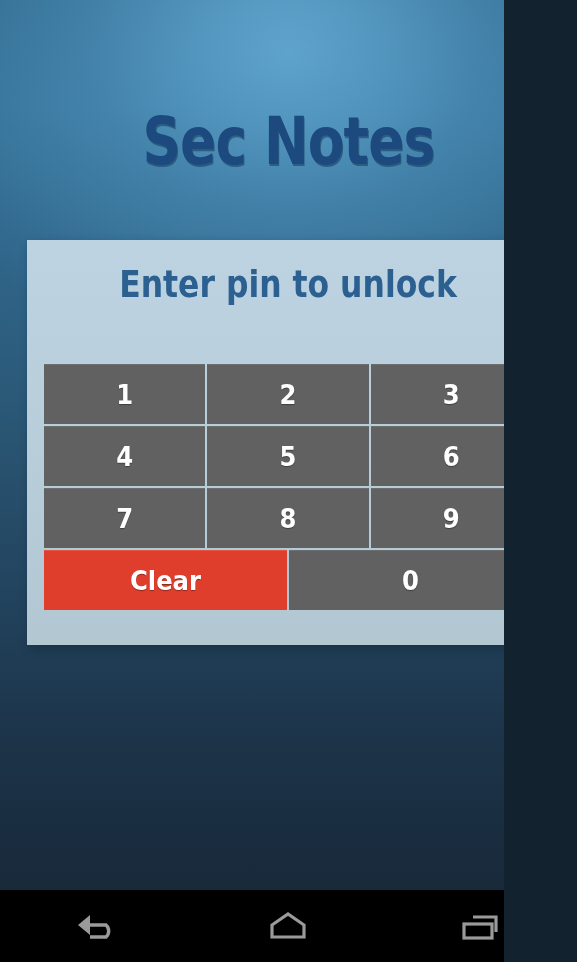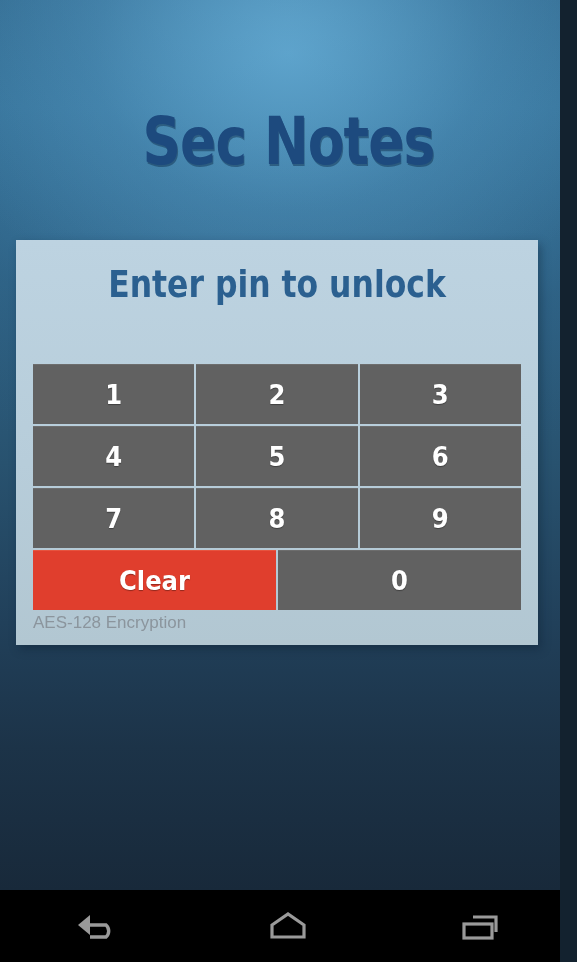--- a/index.html
+++ b/index.html
@@ -9,21 +9,21 @@
   body {
     width: 577px;
     height: 962px;
     overflow: hidden;
     font-family: "Liberation Sans", sans-serif;
     background: #13222f;
   }
 
   #screen {
     position: relative;
-    width: 560px;
+    width: 504px;
     height: 962px;
     overflow: hidden;
   }
 
   
   #wallpaper {
     position: absolute;
     left: 0; top: 0;
     width: 577px;
     height: 890px;
@@ -68,21 +68,21 @@
     color: #1d4a7e;
     text-shadow: 1px 2px 0 rgba(12,40,70,0.45);
     transform: scaleX(0.90);
     transform-origin: 50% 50%;
     white-space: nowrap;
   }
 
   
   #card {
     position: absolute;
-    left: 16px;
+    left: 27px;
     top: 240px;
     width: 522px;
     height: 405px;
     background: linear-gradient(to bottom, #bdd3e1 0%, #b7cdda 55%, #b2c7d2 100%);
     box-shadow: 3px 4px 9px rgba(10,30,48,0.38);
   }
 
   #card-title {
     position: absolute;
     left: 0;
@@ -202,21 +202,20 @@
           <div class="key">7</div>
           <div class="key">8</div>
           <div class="key">9</div>
         </div>
         <div class="keypad-row">
           <div class="key key-clear">Clear</div>
           <div class="key">0</div>
         </div>
       </div>
 
-    <div id="card-footer">AES-128 Encryption</div>
   </div>
 
   <div id="navbar">
 
     <div class="nav-btn">
       <span>
         <svg width="56" height="40" viewBox="0 0 56 40">
           <path d="M10 19 L22 9 L22 29 Z" fill="#9a9a9a"></path>
           <path d="M20 19 L38 19 A8 8 0 0 1 38 31 L22 31" fill="none" stroke="#9a9a9a" stroke-width="3.4" stroke-linecap="butt"></path>
         </svg>

